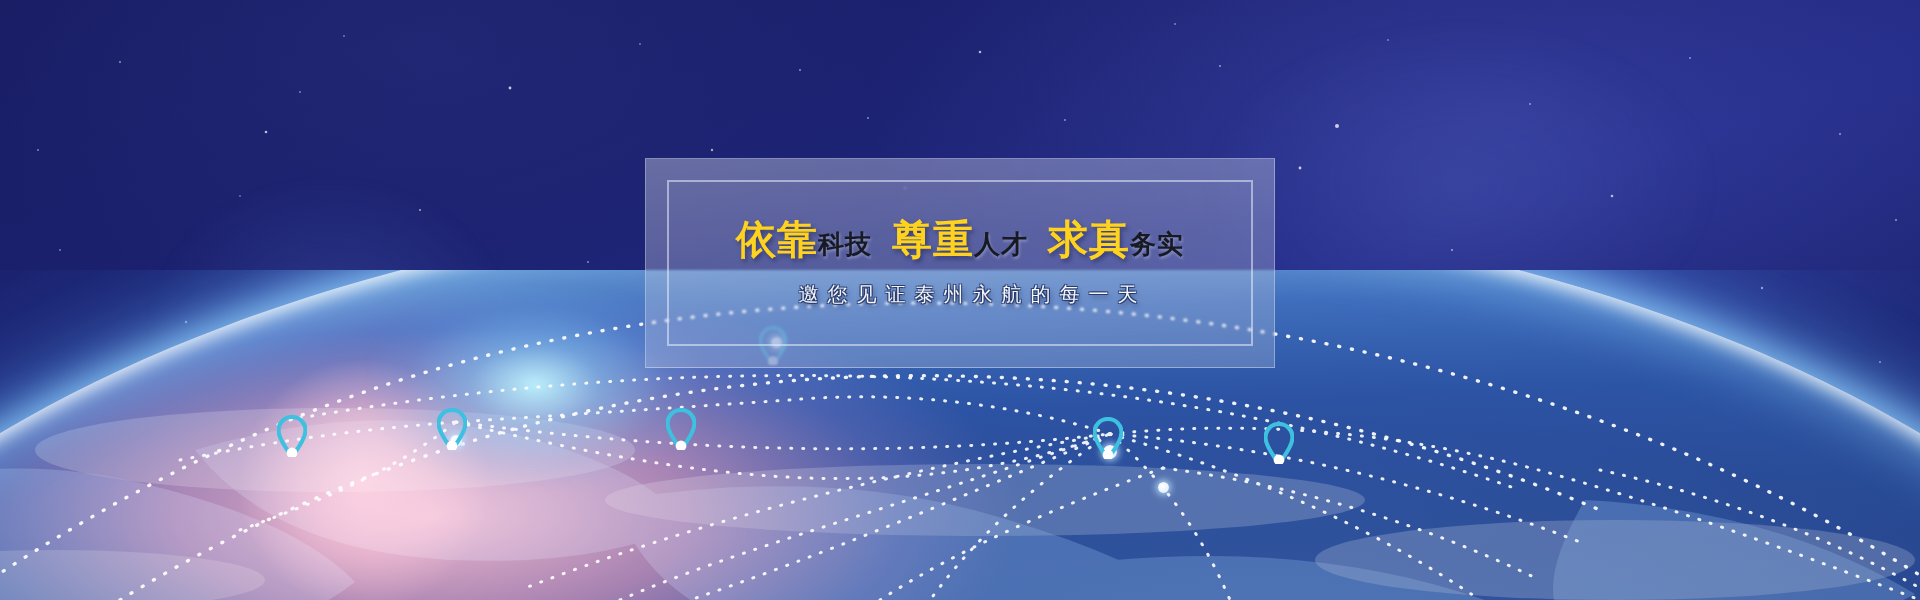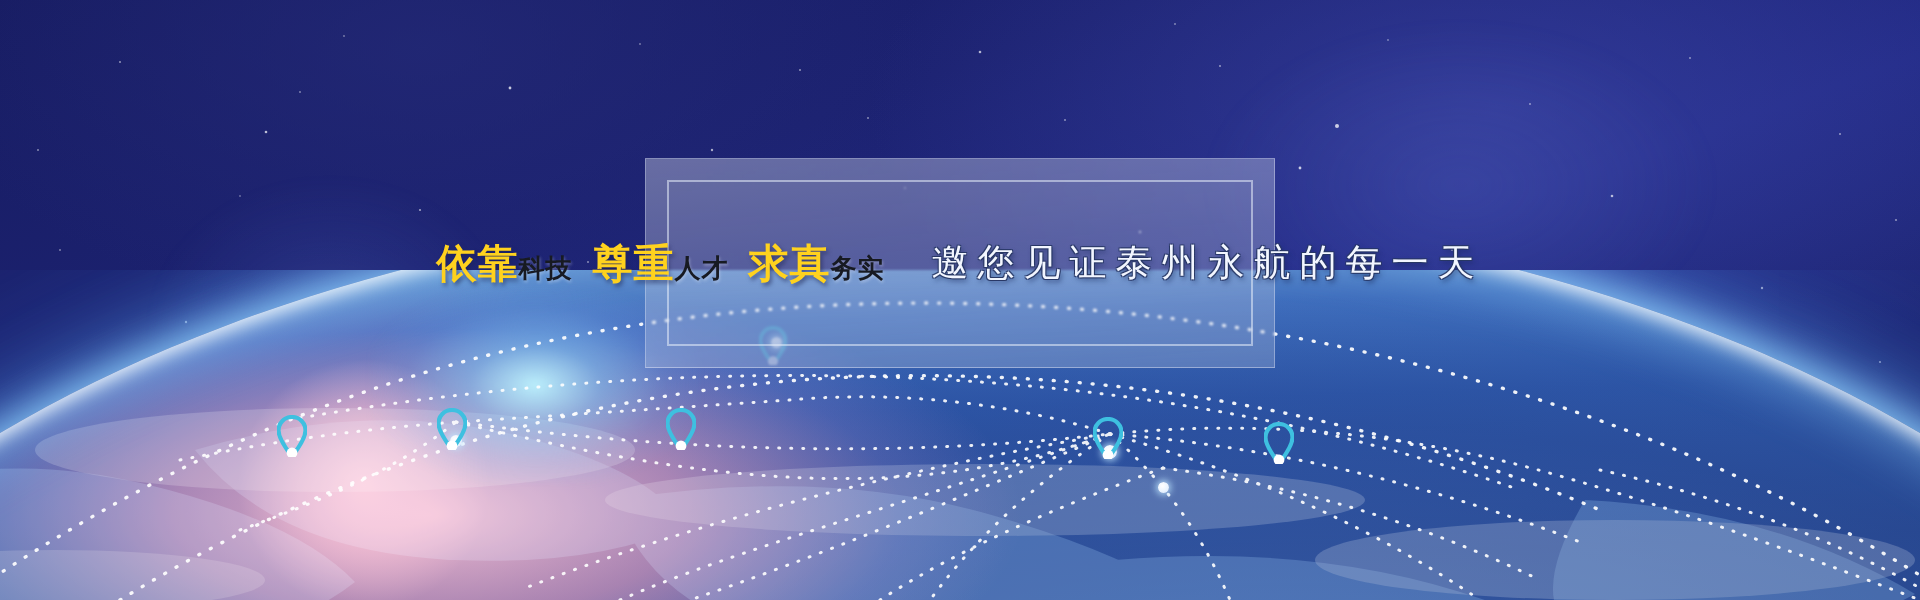--- a/index.html
+++ b/index.html
@@ -88,21 +88,21 @@
     border:1px solid rgba(225,232,248,.38);
     backdrop-filter:blur(1px);
   }
   .panel-inner{
     position:absolute;
     left:21px;top:21px;right:21px;bottom:21px;
     border:2px solid rgba(232,238,250,.55);
   }
   .panel-text{
     position:absolute;inset:0;
-    display:flex;flex-direction:row;
+    display:flex;flex-direction:column;
     align-items:center;justify-content:center;
     gap:22px;
   }
 
   .line1{
     white-space:nowrap;
     line-height:1;
     letter-spacing:1px;
     font-family:"DejaVu Serif","Liberation Serif",serif;
     font-weight:bold;
@@ -115,21 +115,21 @@
   }
   .line1 .sml{
     font-size:26px;
     color:#171a22;
     text-shadow:1px 2px 3px rgba(230,235,250,.35);
   }
   .line1 .gap{display:inline-block;width:20px;}
 
   .line2{
     white-space:nowrap;
-    font-size:37px;
+    font-size:20px;
     letter-spacing:9px;
     color:#f2f6ff;
     font-family:Liberation Mono, monospace;
     text-shadow:
       -1px -1px 0 rgba(40,55,100,.85),
        1px -1px 0 rgba(40,55,100,.85),
       -1px  1px 0 rgba(40,55,100,.85),
        1px  1px 0 rgba(40,55,100,.85),
        2px  3px 5px rgba(20,35,85,.6);
     margin-left: 25px;

